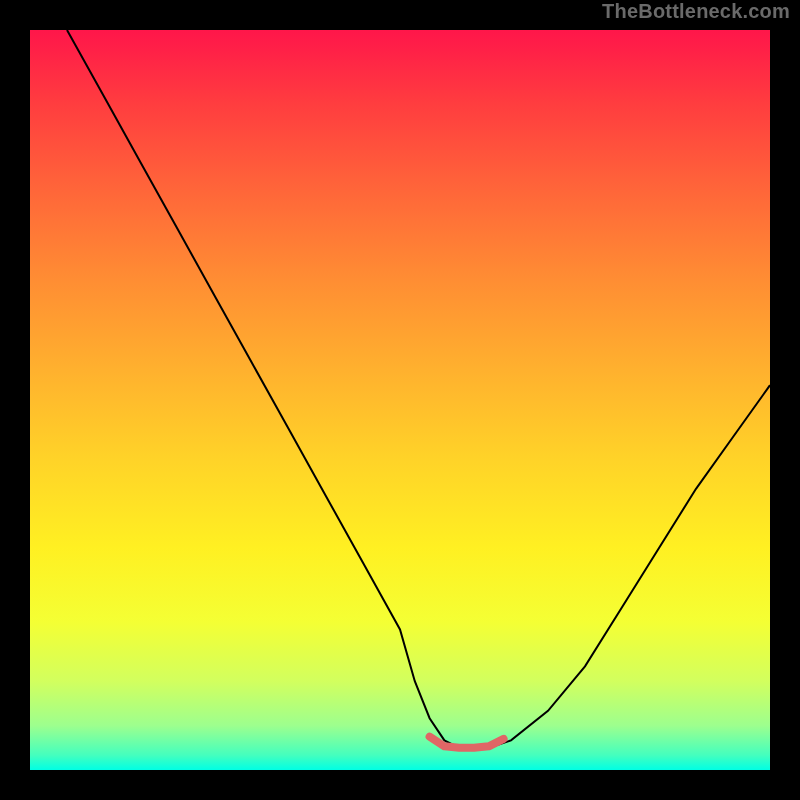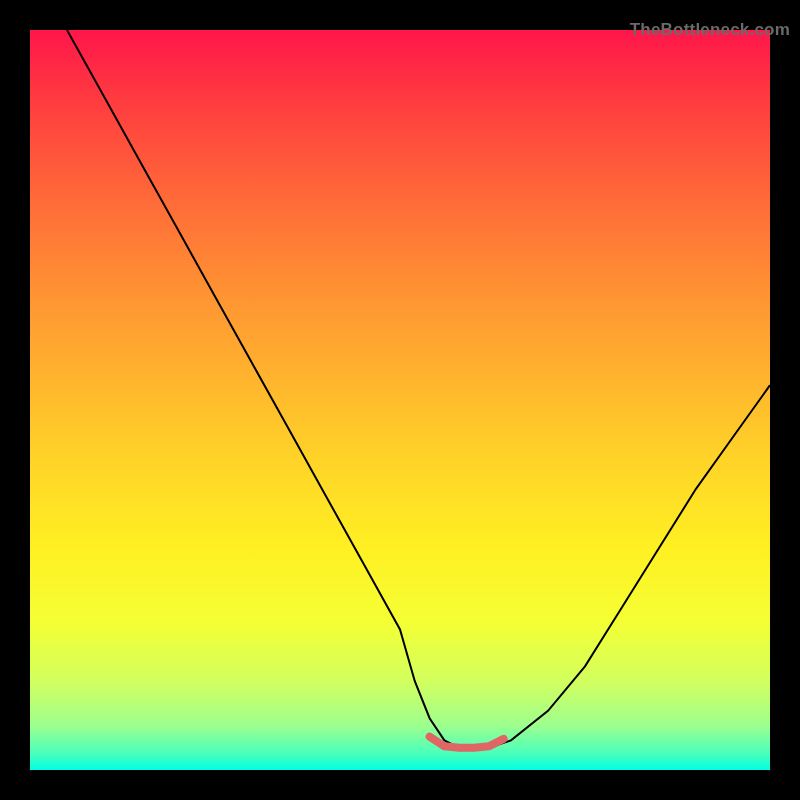--- a/index.html
+++ b/index.html
@@ -26,24 +26,24 @@
       #fff022 70%,
       #f4ff34 80%,
       #d2ff5e 88%,
       #9dff8e 94%,
       #44ffbe 98%,
       #00ffe4 100%
     );
   }
   .watermark {
     position: absolute;
-    top: 20px;
+    top: 0;
     right: 10px;
     font-family: Arial, Helvetica, sans-serif;
-    font-size: 17px;
+    font-size: 20px;
     font-weight: 600;
     color: #6a6a6a;
     letter-spacing: 0.2px;
   }
   svg.curve {
     position: absolute;
     left: 0; top: 0;
     width: 740px; height: 740px;
   }
 </style>

